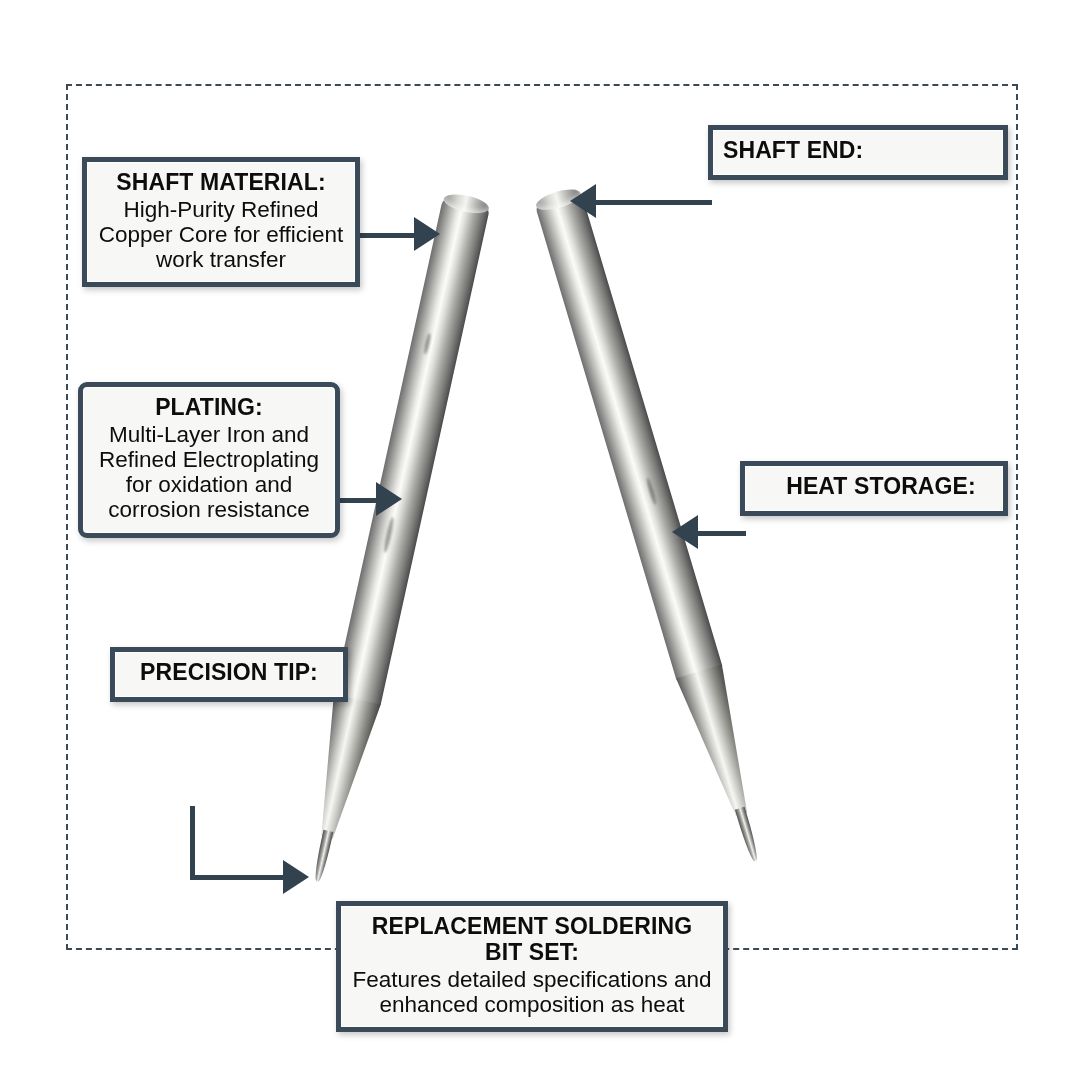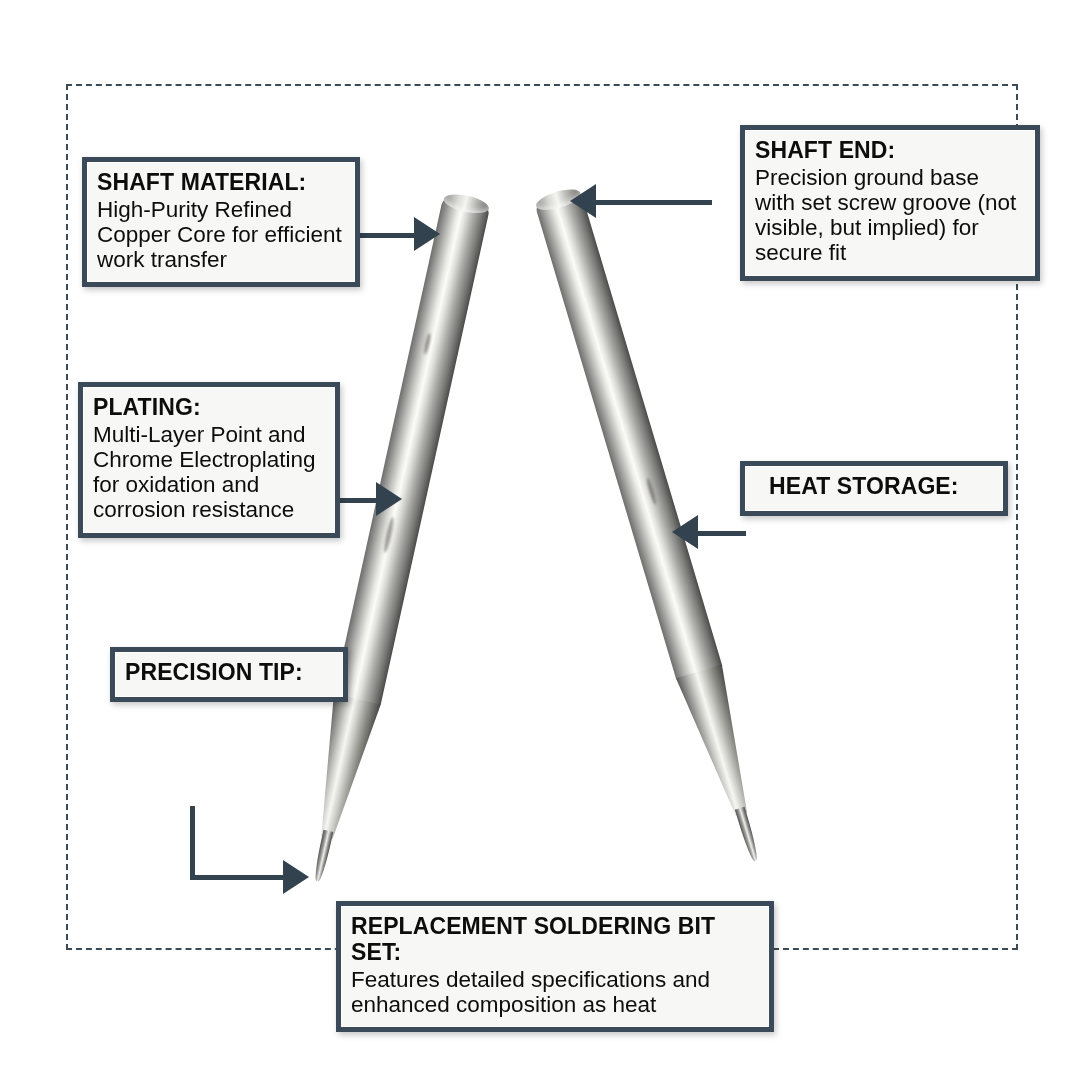--- a/index.html
+++ b/index.html
@@ -106,21 +106,21 @@
   .callout {
     position: absolute;
     box-sizing: border-box;
     background: #f7f7f5;
     border: 5px solid #3a4a58;
     box-shadow: 0 0 0 1px #ffffff inset, 2px 3px 6px rgba(0,0,0,.22);
     padding: 8px 10px 10px 10px;
     color: #0d0d0d;
     line-height: 1.12;
     font-size: 22.5px;
-    text-align: left;
+    text-align: center;
   }
   .callout .ctitle {
     display: block;
     font-weight: bold;
     font-size: 23px;
     letter-spacing: .1px;
     margin-bottom: 1px;
   }
   .callout .cbody {
     display: block;
@@ -189,36 +189,35 @@
 
   <div class="conn v" style="left:190px; top:806px; height:74px;"></div>
   <div class="conn h" style="left:190px; top:875px; width:96px;"></div>
   <div class="arrowhead right" style="left:283px; top:860px;"></div>
 
   <div class="callout" style="left:82px; top:157px; width:278px;">
     <span class="ctitle">SHAFT MATERIAL:</span>
     <span class="cbody">High-Purity Refined Copper Core for efficient work transfer</span>
   </div>
 
-  <div class="callout left-align" style="left:708px; top:125px; width:300px;margin-left:32px;">
+  <div class="callout left-align" style="left:708px; top:125px; width:300px;">
     <span class="ctitle">SHAFT END:</span>
-    <span class="cbody">Precision ground base with set screw groove (not visible, but implied) for secure fit</span>
-  </div>
-
-  <div class="callout" style="left:78px; top:382px; width:262px;">
+  </div>
+
+  <div class="callout" style="left:78px; top:382px; width:262px;border-radius:9px;">
     <span class="ctitle">PLATING:</span>
-    <span class="cbody">Multi-Layer Point and Chrome Electroplating for oxidation and corrosion resistance</span>
+    <span class="cbody">Multi-Layer Iron and Refined Electroplating for oxidation and corrosion resistance</span>
   </div>
 
   <div class="callout" style="left:740px; top:461px; width:268px;padding-left:24px;">
     <span class="ctitle">HEAT STORAGE:</span>
   </div>
 
   <div class="callout" style="left:78px; top:647px; width:238px;margin-left:32px;">
     <span class="ctitle">PRECISION TIP:</span>
   </div>
 
-  <div class="callout" style="left:336px; top:901px; width:438px;">
+  <div class="callout" style="left:336px; top:901px; width:392px;">
     <span class="ctitle">REPLACEMENT SOLDERING BIT SET:</span>
     <span class="cbody">Features detailed specifications and enhanced composition as heat</span>
   </div>
 
 </div>
 
 </body></html>

